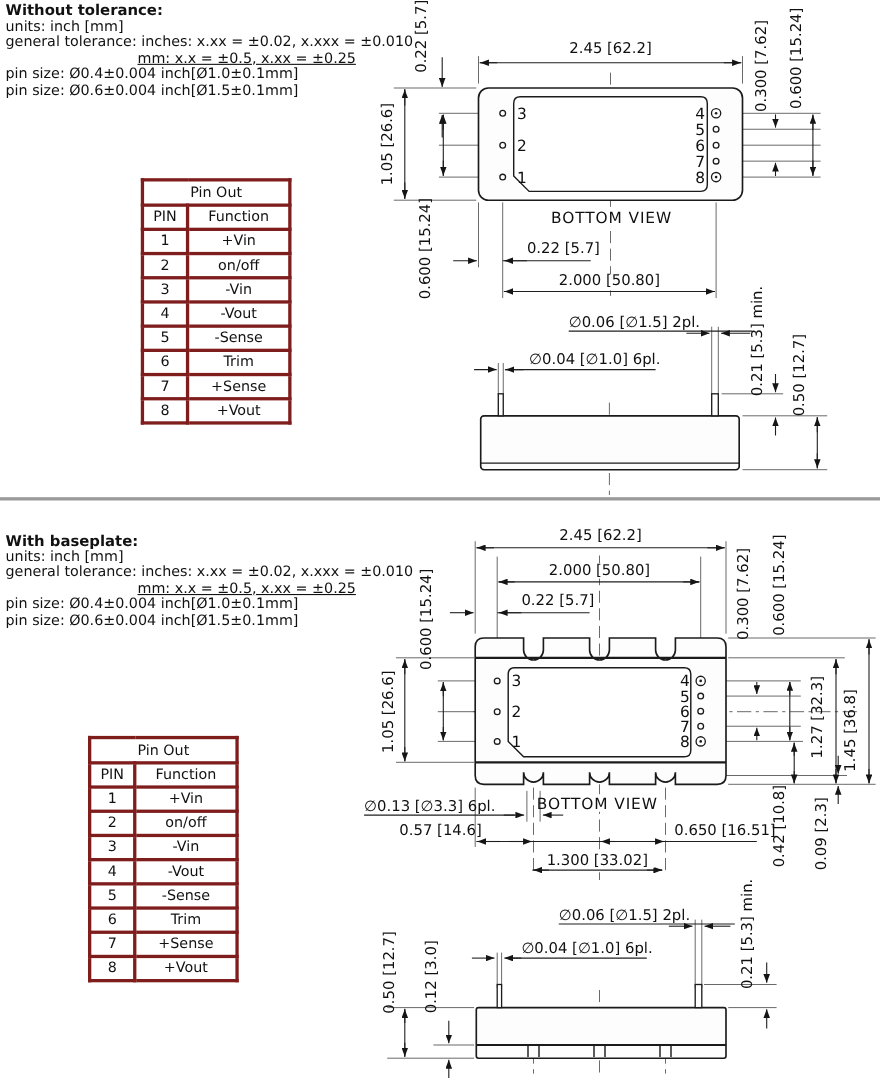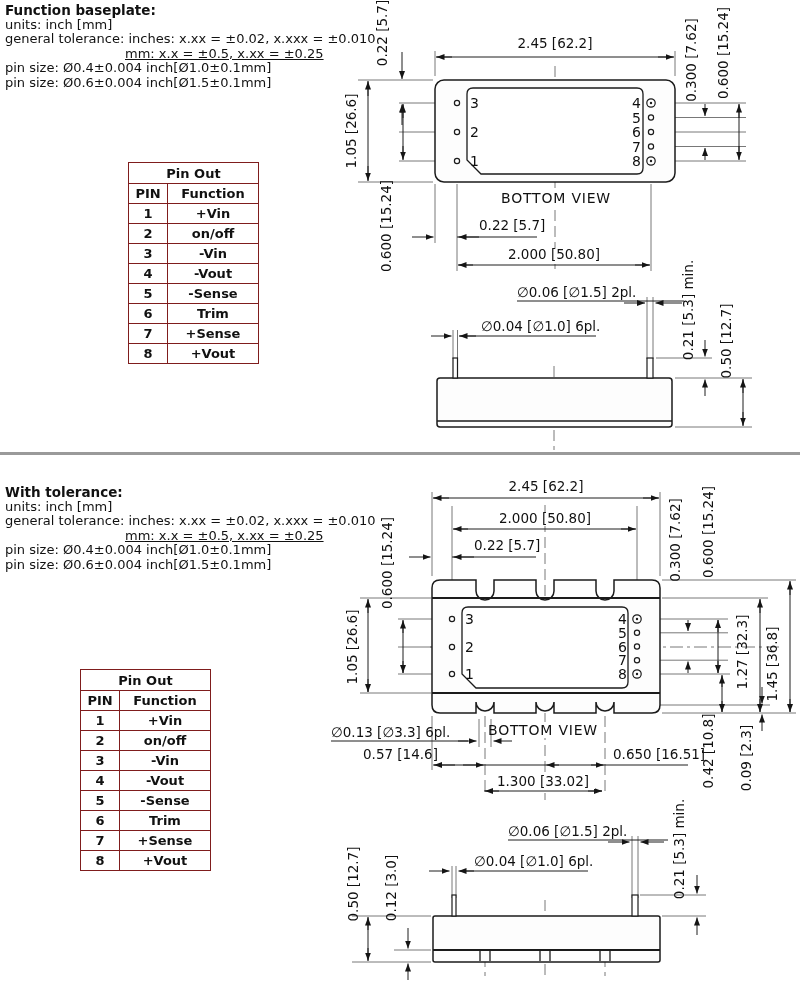--- a/index.html
+++ b/index.html
@@ -2,22 +2,22 @@
 <html><head>
 <meta charset="utf-8">
 <style>
   html,body{margin:0;padding:0;background:#fff;}
   #page{position:relative;width:800px;height:982px;background:#fff;overflow:hidden;
         font-family:"DejaVu Sans","Liberation Sans",sans-serif;color:#111;}
   .notes{position:absolute;font-size:13px;line-height:14.5px;white-space:nowrap;}
   .notes .hd{font-weight:bold;font-size:13.5px;}
   .notes .indent{padding-left:120px;text-decoration:underline;}
   .ptable{position:absolute;border-collapse:collapse;font-size:13px;background:#fff;}
-  .ptable th,.ptable td{border:1px solid #7f1d1d;padding:0 6px;height:19px;text-align:center;
-        font-weight:bold;}
+  .ptable th,.ptable td{border:3px solid #7f1d1d;padding:0 6px;height:19px;text-align:center;
+        font-weight:normal;}
   .ptable .title{height:20px;}
   .ptable td.fn{min-width:78px;}
   .ptable td.pn{min-width:26px;}
   .divider{position:absolute;left:0;width:800px;height:3px;}
   svg{position:absolute;left:0;}
   .ol{stroke:#1b1b1b;stroke-width:1.5;fill:#fdfdfd;}
   .ol2{stroke:#1b1b1b;stroke-width:1.3;fill:#ffffff;}
   .srf{stroke:#1b1b1b;stroke-width:2;}
   .pinl{stroke:#1b1b1b;stroke-width:1.2;fill:#ffffff;}
   .thin{stroke:#555;stroke-width:0.8;}
@@ -28,21 +28,21 @@
   text.n{font-size:14px;fill:#101010;}
   text.bv{font-size:14px;fill:#101010;letter-spacing:0.8px;}
   .wbg{fill:#ffffff;stroke:none;}
 </style>
 </head>
 <body>
 
 <div id="page">
 
   <div class="notes" style="left:5px;top:3px;">
-    <div class="hd">Function baseplate:</div>
+    <div class="hd">Without tolerance:</div>
     <div>units: inch [mm]</div>
     <div>general tolerance: inches: x.xx = ±0.02, x.xxx = ±0.010</div>
     <div class="indent">mm: x.x = ±0.5, x.xx = ±0.25</div>
     <div>pin size: Ø0.4±0.004 inch[Ø1.0±0.1mm]</div>
     <div>pin size: Ø0.6±0.004 inch[Ø1.5±0.1mm]</div>
   </div>
 
   <table class="ptable" style="left:128px;top:162px;">
     <tbody>
         <tr>
@@ -203,21 +203,21 @@
     <text class="d" x="554" y="259" text-anchor="middle">2.000 [50.80]</text>
     <text class="d" x="517" y="297">∅0.06 [∅1.5]  2pl.</text>
     <text class="d" x="481" y="331">∅0.04 [∅1.0]  6pl.</text>
     <text class="d" x="693" y="310" text-anchor="middle" transform="rotate(-90 693 310)">0.21 [5.3]  min.</text>
     <text class="d" x="731" y="341" text-anchor="middle" transform="rotate(-90 731 341)">0.50 [12.7]</text>
   </svg>
 
   <div class="divider" style="top: 452px; background: rgb(154, 154, 154);" x="#ffffff"></div>
 
   <div class="notes" style="left:5px;top:485px;">
-    <div class="hd">With tolerance:</div>
+    <div class="hd">With baseplate:</div>
     <div>units: inch [mm]</div>
     <div>general tolerance: inches: x.xx = ±0.02, x.xxx = ±0.010</div>
     <div class="indent">mm: x.x = ±0.5, x.xx = ±0.25</div>
     <div>pin size: Ø0.4±0.004 inch[Ø1.0±0.1mm]</div>
     <div>pin size: Ø0.6±0.004 inch[Ø1.5±0.1mm]</div>
   </div>
 
   <table class="ptable" style="left:80px;top:669px;">
     <tbody>
         <tr>

